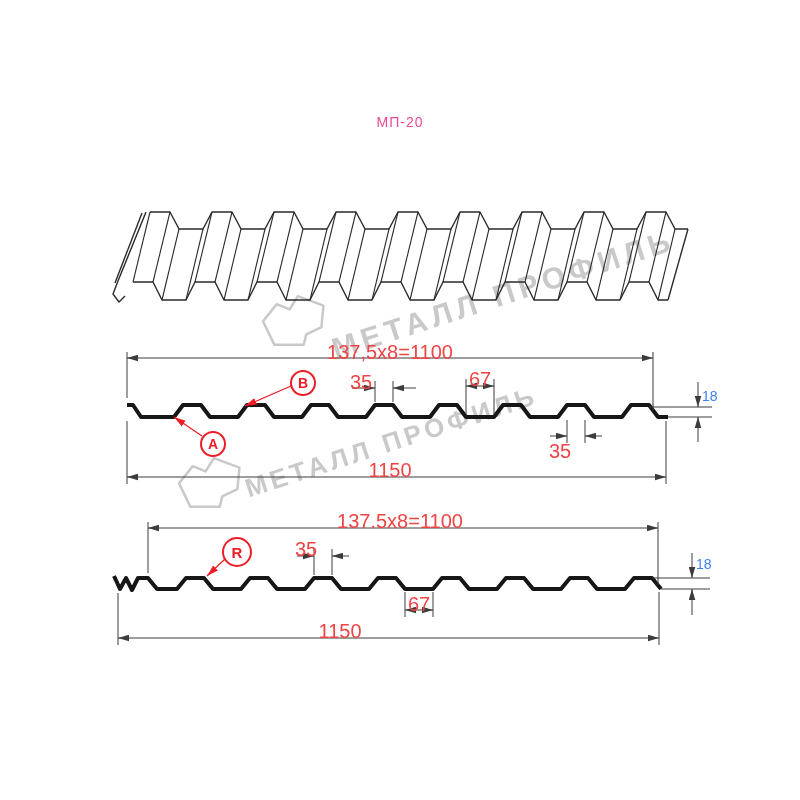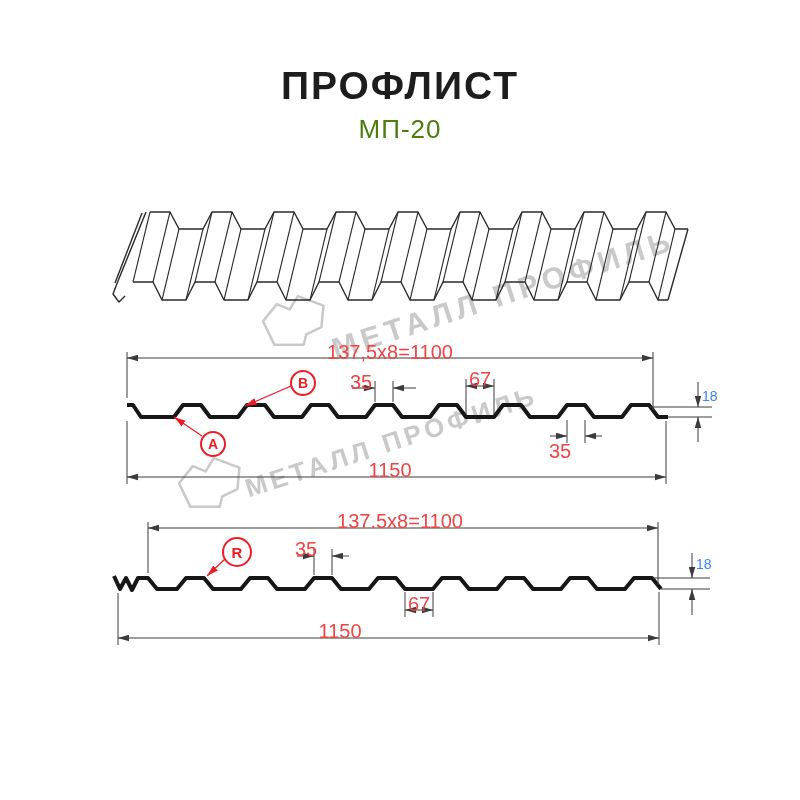--- a/index.html
+++ b/index.html
@@ -2,21 +2,21 @@
 <html><head>
 <meta charset="utf-8">
 <style>
   html,body{margin:0;padding:0;background:#fff;}
   .canvas{position:relative;width:800px;height:800px;background:#fff;overflow:hidden;
           font-family:"Liberation Sans",sans-serif;}
   .layer-svg{position:absolute;left:0;top:0;z-index:2;}
   .txt{position:absolute;z-index:3;white-space:nowrap;color:#2e2e2e;}
   .page-title{left:50%;top:64px;transform:translateX(-50%);font-size:39px;font-weight:bold;
               letter-spacing:2px;color:#1d1d1d;}
-  .page-subtitle{left:50%;top:114px;transform:translateX(-50%);font-size:26px;letter-spacing:1px;color:#4d7c0f;}
+  .page-subtitle{left:50%;top:114px;transform:translateX(-50%);font-size:14px;letter-spacing:1px;color:#ec4899;}
   .footer-note{left:50%;top:706px;transform:translateX(-50%);font-size:18px;letter-spacing:.5px;color:#2c2c2c;}
   .lbl{position:absolute;z-index:3;font-size:20px;color:#ef4444;transform:translateX(-50%);white-space:nowrap;}
   .lbl-left{position:absolute;z-index:3;font-size:14px;color:#3b82f6;white-space:nowrap;}
   .callout{position:absolute;z-index:3;border:2px solid #ee1c25;border-radius:50%;color:#ee1c25;
            display:flex;align-items:center;justify-content:center;font-weight:bold;line-height:1;}
   .callout-a,.callout-b{width:22px;height:22px;font-size:14px;}
   .callout-r{width:26px;height:26px;font-size:15px;}
   .wm{position:absolute;z-index:1;color:#c9c9c9;font-weight:bold;white-space:nowrap;
       transform-origin:0 50%;transform:rotate(-18deg);}
   .wm1{left:333px;top:333px;font-size:30px;letter-spacing:5px;}
@@ -152,21 +152,20 @@
         <line x1="661" y1="589" x2="710" y2="589"></line>
         <line x1="692" y1="553" x2="692" y2="578" marker-end="url(#arr)"></line>
         <line x1="692" y1="615" x2="692" y2="589" marker-end="url(#arr)"></line>
       </g>
       <g stroke="#ee1c25" stroke-width="1.3" fill="none">
         <line x1="225" y1="559" x2="207" y2="576" marker-end="url(#arrR)"></line>
       </g>
     </g>
   </svg>
 
-  <div class="txt page-title">ПРОФЛИСТ</div>
   <div class="txt page-subtitle">МП-20</div>
 
   <div class="lbl" style="left:390px;top:341px;">137,5x8=1100</div>
   <div class="lbl" style="left:361px;top:371px;">35</div>
   <div class="lbl" style="left:480px;top:368px;">67</div>
   <div class="lbl-left" style="left:702px;top:388px;">18</div>
   <div class="lbl" style="left:560px;top:440px;">35</div>
   <div class="lbl" style="left:390px;top:459px;">1150</div>
   <div class="callout callout-a" style="left:200px;top:431px;">
       <span>A</span>

